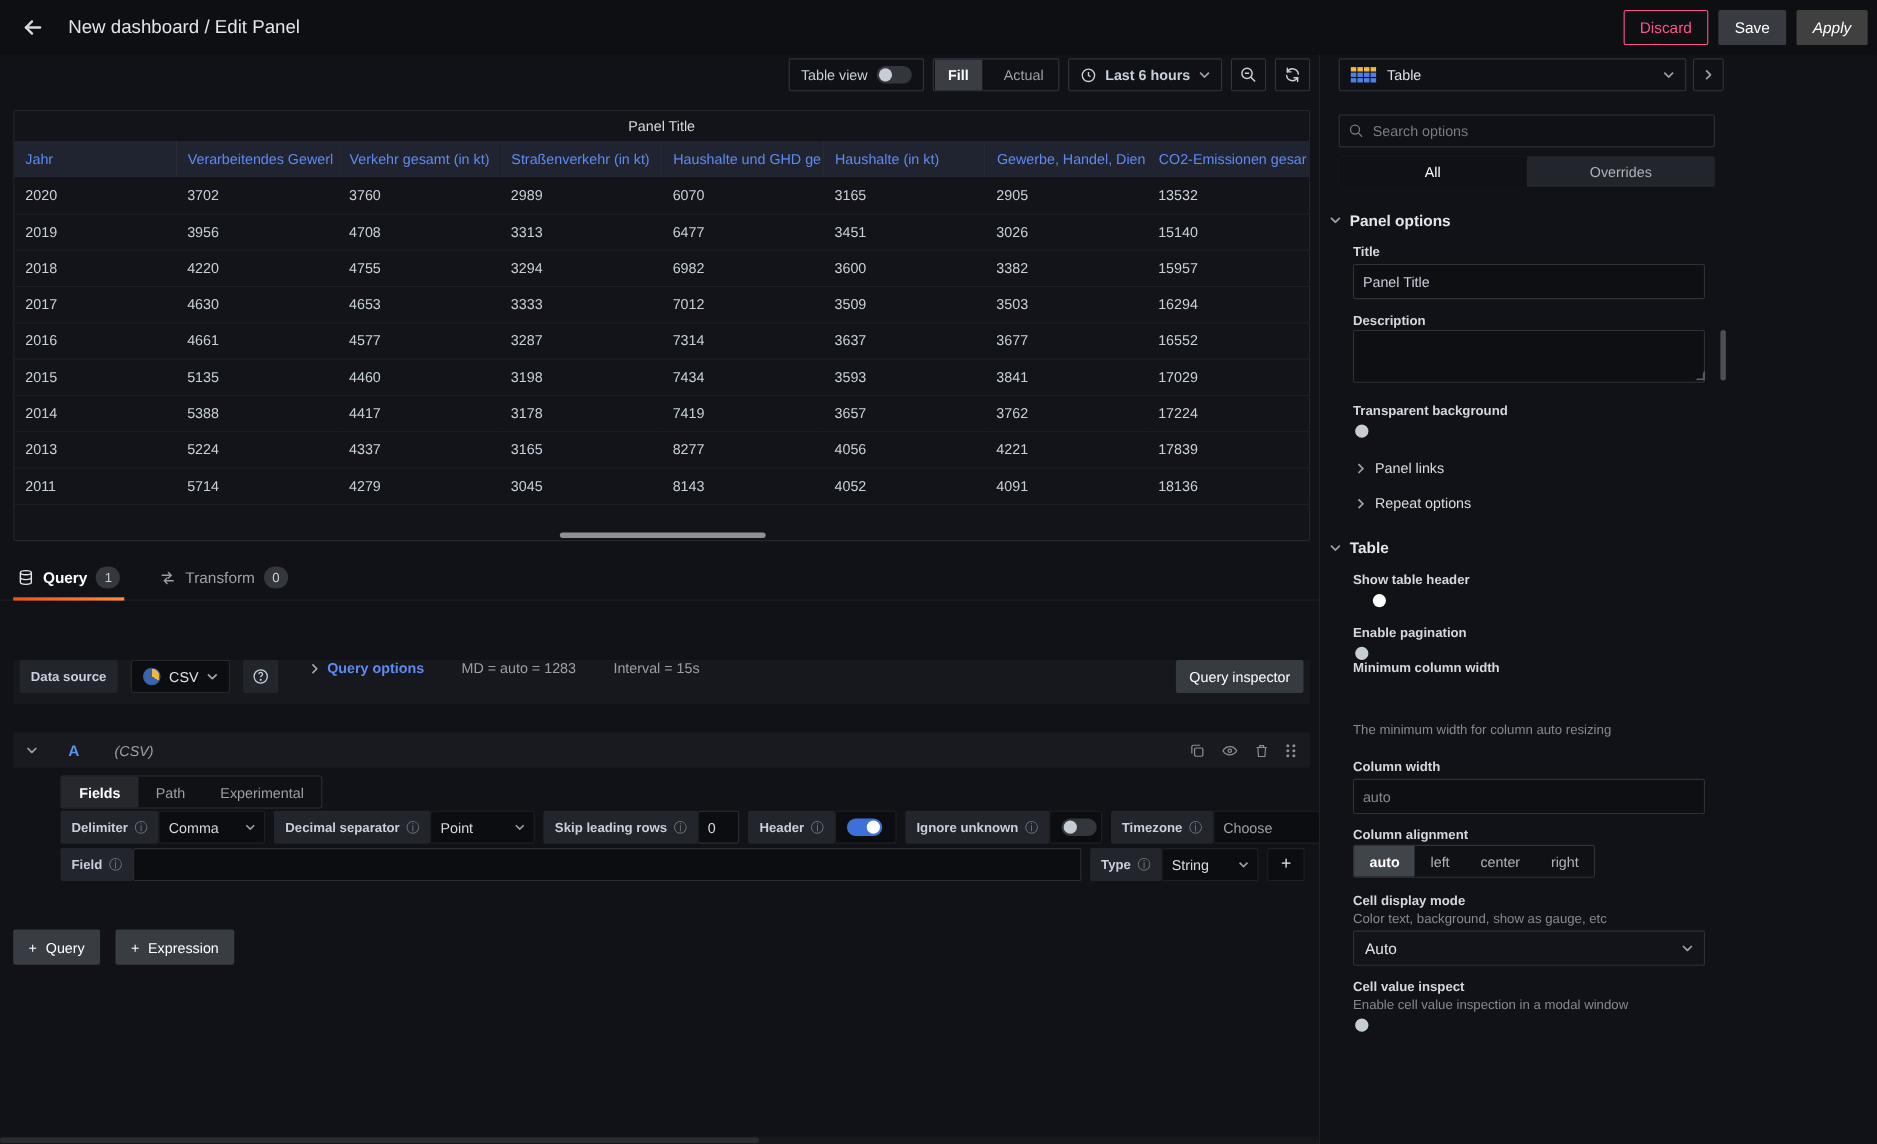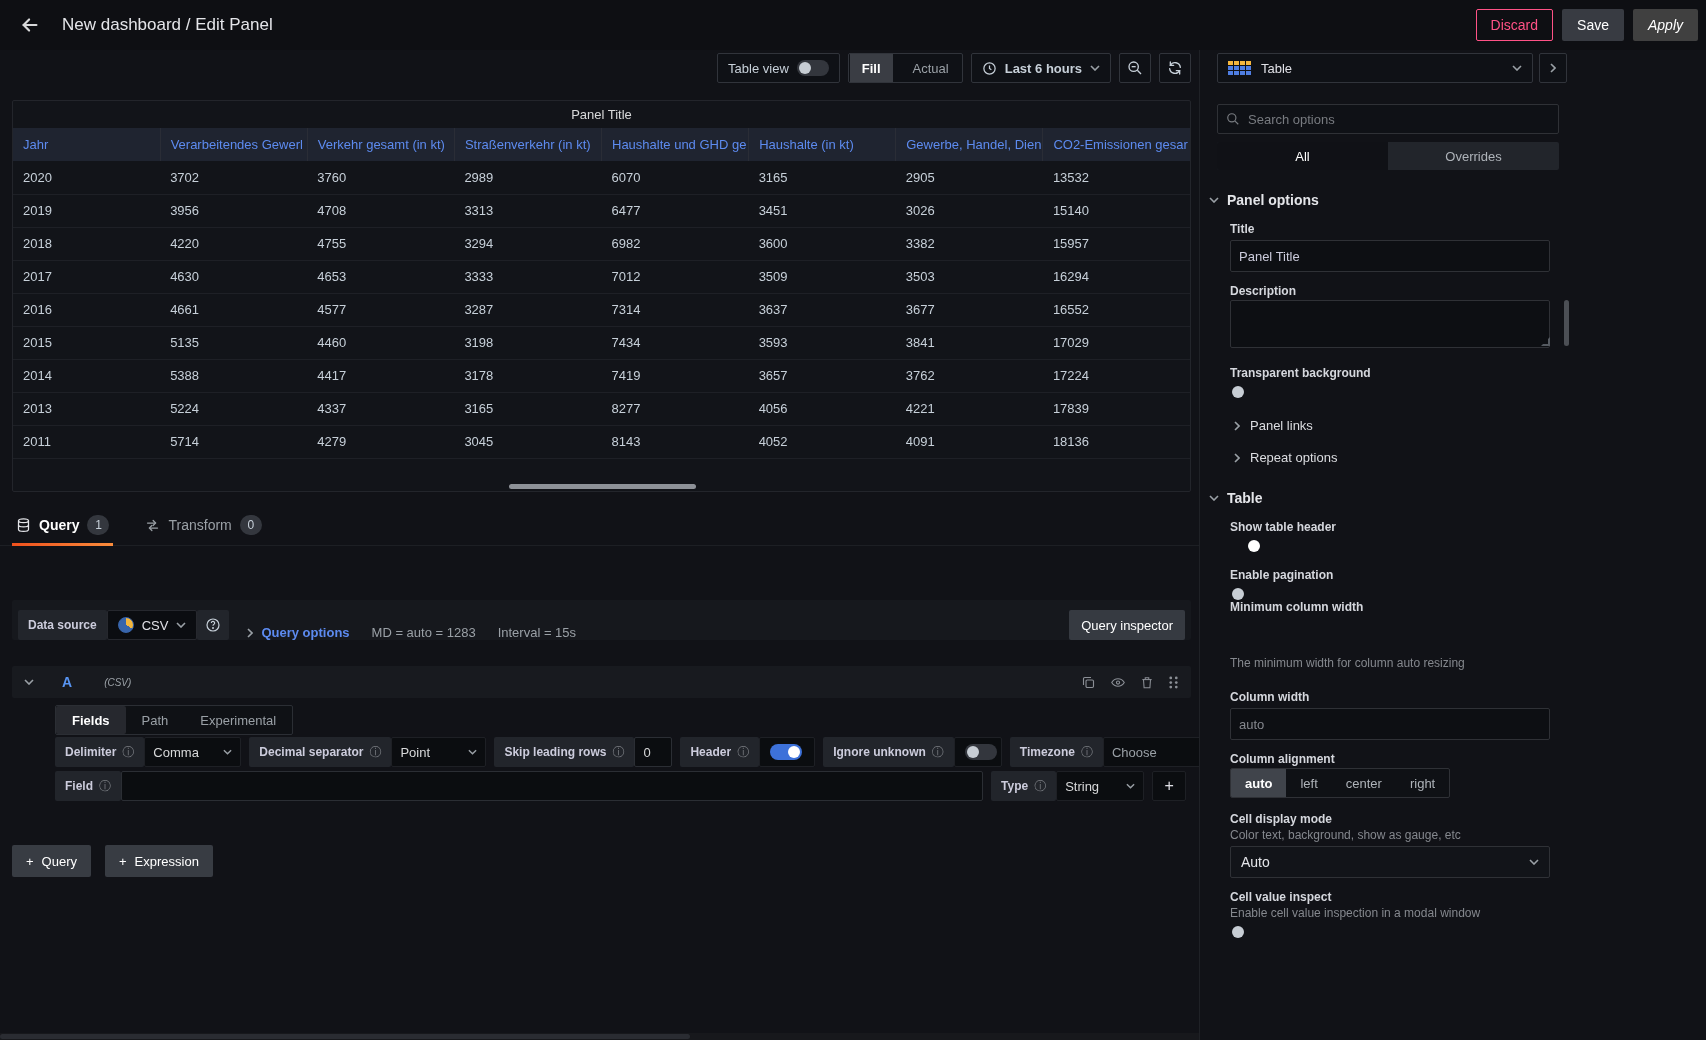--- a/index.html
+++ b/index.html
@@ -59,36 +59,36 @@
   .qtab { position:relative; height:41px; display:flex; align-items:center; gap:8px; cursor:pointer; padding:0 4px; }
   .qtab .lbl { font-size:14px; color:#9aa0a6; }
   .qtab.active .lbl { color:#fff; font-weight:700; }
   .qtab .badge { min-width:22px; height:20px; border-radius:10px; background:#34373e; color:#c7d0d9;
     font-size:12px; display:flex; align-items:center; justify-content:center; padding:0 6px; }
   .qtab.active::after { content:""; position:absolute; left:0; right:0; bottom:0; height:3px;
     background:linear-gradient(90deg,#f0511d,#fa8c3c); }
 
   
   .dsstrip { position:absolute; top:550px; left:12px; width:1179px; height:40px;
-    background:#16181d; border-radius:2px; display:flex; align-items:flex-end; padding:0 6px; gap:0; }
+    background:#16181d; border-radius:2px; display:flex; align-items:flex-start; padding:0 6px; gap:12px; }
   .chip { height:30px; background:#22252b; border-radius:2px; display:flex; align-items:center;
     padding:0 10px; gap:6px; font-size:12px; font-weight:600; color:#ccccdc; white-space:nowrap; }
   .dsel { height:30px; background:#0b0d11; border:1px solid #26282e; border-radius:2px;
     display:flex; align-items:center; padding:0 10px; gap:8px; font-size:13px; color:#e0e0e6; cursor:pointer; }
   .qopts { display:flex; align-items:center; gap:8px; margin-left:18px; cursor:pointer; }
   .qopts .link { color:#5d8bf0; font-size:13px; font-weight:600; }
   .dsmeta { font-size:13px; color:#9aa0a6; margin-left:22px; }
   .btn-inspector { margin-left:auto; height:30px; padding:0 12px; background:#363a41; border-radius:2px;
     color:#fff; font-size:13px; font-weight:500; display:flex; align-items:center; cursor:pointer; }
 
   
   .arow { position:absolute; top:616px; left:12px; width:1179px; height:32px;
     background:#181a1f; border-radius:2px; display:flex; align-items:center; padding:0 12px; gap:14px; }
   .aref { color:#5794f2; font-size:14px; font-weight:700; margin-left:14px; }
-  .atype { color:#9aa0a6; font-size:10px; font-style:italic; margin-left:18px; }
+  .atype { color:#9aa0a6; font-size:13px; font-style:italic; margin-left:18px; }
   .aicons { margin-left:auto; display:flex; gap:14px; color:#8b8f96; }
   .aicons > span { cursor:pointer; display:flex; }
 
   
   .subtabs { position:absolute; top:655px; left:55px; display:flex; border:1px solid #2b2e34; border-radius:2px; background:#0f1115; }
   .subtab { height:28px; padding:0 16px; display:flex; align-items:center; font-size:13px; color:#9aa0a6; cursor:pointer; }
   .subtab.active { background:#26282e; color:#fff; font-weight:700; border-radius:2px; }
 
   
   .frow { position:absolute; left:55px; height:30px; display:flex; align-items:center; gap:0; }

